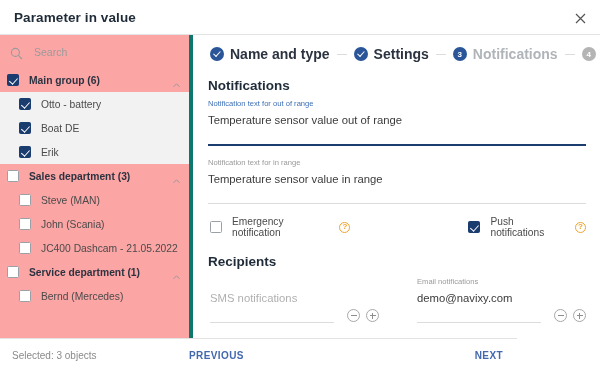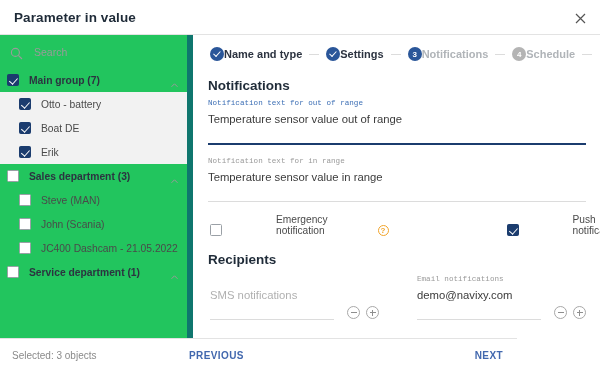--- a/index.html
+++ b/index.html
@@ -35,22 +35,22 @@
     width: 20px; height: 20px;
     display: flex; align-items: center; justify-content: center;
     cursor: pointer;
   }
   .close-btn svg { display: block; }
 
   
   .left-panel {
     position: absolute; left: 0; top: 35px;
     width: 193px; height: 303px;
-    border-right: 6px solid #0f766e;
-    background: #22c55e;
+    border-right: 4px solid #0f766e;
+    background: #fca5a5;
     overflow: hidden;
   }
   .search-row {
     height: 28px;
     display: flex; align-items: center;
     padding: 0 10px;
     margin-top: 3px;
   }
   .search-icon { width: 13px; height: 13px; margin-right: 11px; flex: none; }
   .search-input {
@@ -134,21 +134,22 @@
   .step-circle.done, .step-circle.active { background: #2a5699; }
   .step-circle.todo { background: #b4b4b4; }
   .step-circle .tick {
     display: block;
     width: 4px; height: 7px;
     border: solid #fff;
     border-width: 0 1.5px 1.5px 0;
     transform: rotate(42deg) translate(-1px,-1px);
   }
   .step-label {
-    font-size: 11px;
+    font-size: 14px;
+    margin-left: 6px;
     font-weight: bold;
     white-space: nowrap;
   }
   .step-label.on { color: #2c3340; }
   .step-label.off { color: #b0b4b8; }
   .step-line {
     height: 1px; background: #dcdcdc;
     flex: 1 1 auto;
     min-width: 10px;
     margin: 0 7px;
@@ -162,21 +163,20 @@
     margin-bottom: 6px;
   }
   .section-title.recipients { margin-top: 16px; margin-bottom: 8px; }
 
   .field { position: relative; margin-bottom: 12px; }
   .field-label {
     font-size: 7.6px;
     color: #9a9a9a;
     margin-bottom: 2px;
     display: block;
-    font-family: Liberation Mono, monospace;
   }
   .field-label.focus { color: #3d6fb5; }
   .field-value {
     font-size: 11.3px;
     color: #3b3b3b;
     padding-bottom: 18px;
     border-bottom: 1px solid #dcdcdc;
     width: 100%;
     background: transparent;
     border-left: none; border-right: none; border-top: none;
@@ -184,21 +184,21 @@
     font-family: "Liberation Sans", sans-serif;
   }
   .field-value.focus { border-bottom: 2px solid #1b3c6e; }
   .field-value::placeholder { color: #b0b0b0; }
 
   .checkbox-row {
     display: flex; align-items: center;
     margin-top: 12px; margin-bottom: 4px;
     padding-left: 2px;
   }
-  .cb-group { display: flex; align-items: flex-end; cursor: pointer; gap: 44px; }
+  .cb-group { display: flex; align-items: center; cursor: pointer; }
   .cb-group.second { margin-left: 118px; }
   .cb-label {
     font-size: 10.2px; color: #4a4a4a;
     margin-right: 6px;
   }
   .help {
     width: 11px; height: 11px; flex: none;
     border-radius: 50%;
     border: 1.2px solid #f1a42b;
     color: #f1a42b;
@@ -280,21 +280,21 @@
           <path d="M8.4 8.4 L12 12" stroke="#9a9a9a" stroke-width="1.1" fill="none"></path>
         </svg>
       </span>
       <input class="search-input" type="text" placeholder="Search" style="">
     </div>
 
     <div class="tree">
 
       <div class="tree-row group">
         <span class="cbx checked"></span>
-        <span class="tree-label">Main group (7)</span>
+        <span class="tree-label">Main group (6)</span>
         <span class="chev">
           <svg width="9" height="9" viewBox="0 0 9 9" aria-hidden="true">
             <path d="M1.5 5.8 L4.5 2.8 L7.5 5.8" stroke="#9a9a9a" stroke-width="1" fill="none"></path>
           </svg>
         </span>
       </div>
 
       <div class="tree-row child selected-band">
         <span class="cbx checked"></span>
         <span class="tree-label">Otto - battery</span>
@@ -338,20 +338,24 @@
       <div class="tree-row group">
         <span class="cbx"></span>
         <span class="tree-label">Service department (1)</span>
         <span class="chev">
           <svg width="9" height="9" viewBox="0 0 9 9" aria-hidden="true">
             <path d="M1.5 5.8 L4.5 2.8 L7.5 5.8" stroke="#9a9a9a" stroke-width="1" fill="none"></path>
           </svg>
         </span>
       </div>
 
+      <div class="tree-row child">
+        <span class="cbx"></span>
+        <span class="tree-label">Bernd (Mercedes)</span>
+      </div>
 
     </div>
   </div>
 
   <div class="right-panel">
 
     <div class="stepper">
       <div class="step">
         <span class="step-circle done">
             <i class="tick"></i>

